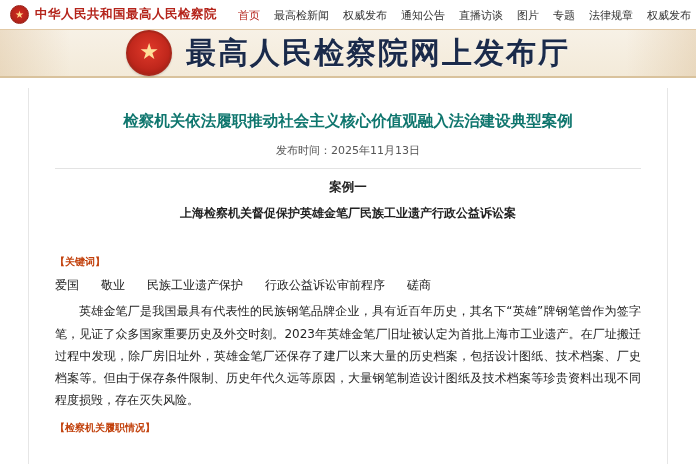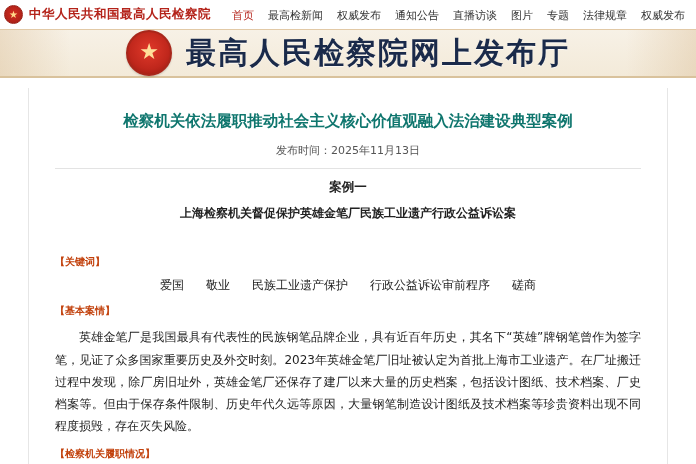--- a/index.html
+++ b/index.html
@@ -1,15 +1,15 @@
 <!DOCTYPE html>
 <html><head>
 <meta charset="utf-8">
 <style>
-  * { box-sizing: border-box; justify-content: center; }
+  * { box-sizing: border-box; }
   html, body {
     margin: 0; padding: 0;
     width: 696px; height: 464px;
     overflow: hidden;
     background: #ffffff;
     font-family: "Liberation Sans", "DejaVu Sans", sans-serif;
   }
   
   .topbar {
     height: 30px;
@@ -231,19 +231,18 @@
 
     <div class="section-head">【关键词】</div>
     <div class="keywords">
       <span>爱国</span>
       <span>敬业</span>
       <span>民族工业遗产保护</span>
       <span>行政公益诉讼审前程序</span>
       <span>磋商</span>
     </div>
 
-    <div class="section-head">【基本案情】</div>
     <p class="para">英雄金笔厂是我国最具有代表性的民族钢笔品牌企业，具有近百年历史，其名下“英雄”牌钢笔曾作为签字笔，见证了众多国家重要历史及外交时刻。2023年英雄金笔厂旧址被认定为首批上海市工业遗产。在厂址搬迁过程中发现，除厂房旧址外，英雄金笔厂还保存了建厂以来大量的历史档案，包括设计图纸、技术档案、厂史档案等。但由于保存条件限制、历史年代久远等原因，大量钢笔制造设计图纸及技术档案等珍贵资料出现不同程度损毁，存在灭失风险。</p>
 
     <div class="section-head">【检察机关履职情况】</div>
 
   </div>
 </div>
 
 </body></html>

